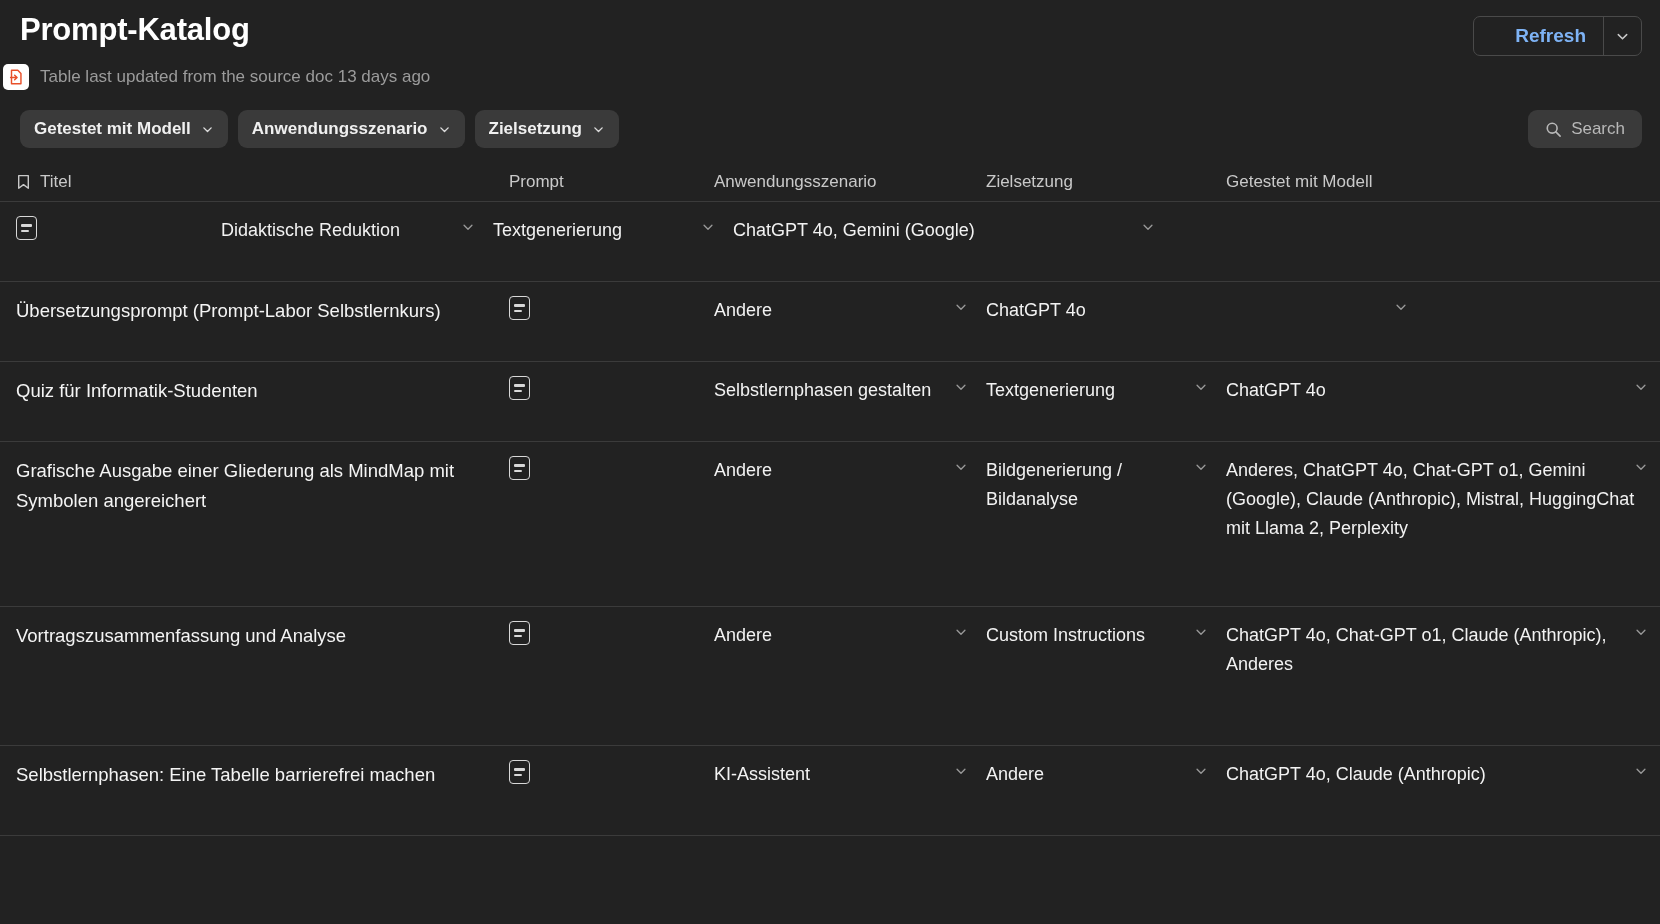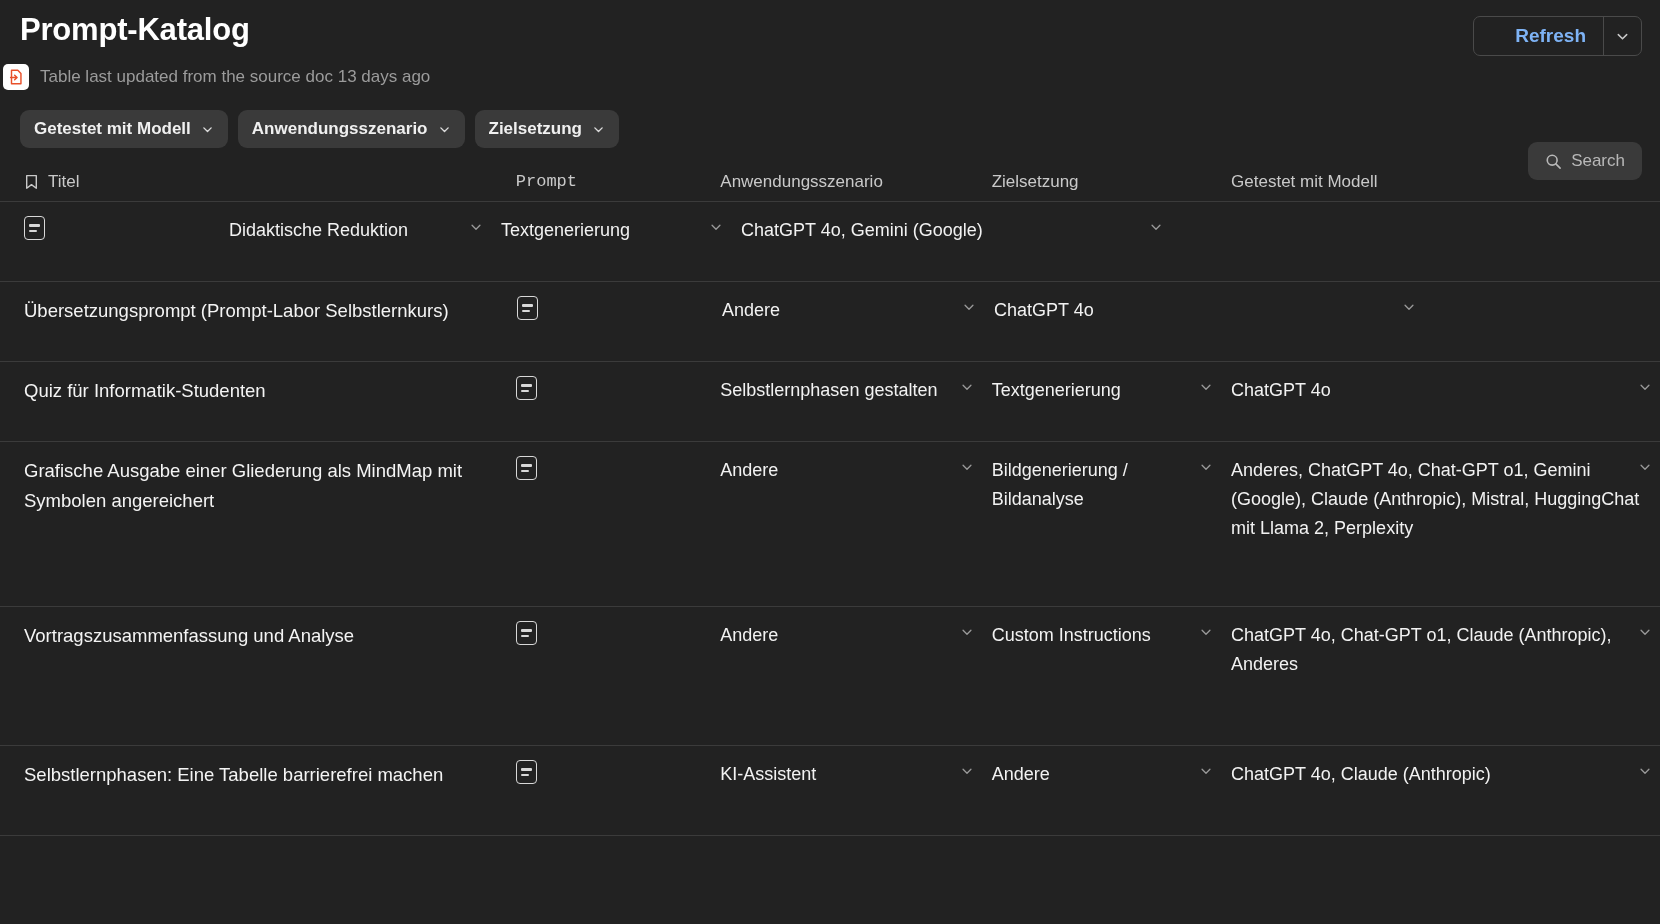--- a/index.html
+++ b/index.html
@@ -88,38 +88,37 @@
     position: absolute;
     right: 18px; top: 110px;
     background: #3a3a3a;
     border-radius: 9px;
     height: 38px;
     padding: 0 17px;
     display: flex; align-items: center; gap: 9px;
     font-size: 17px;
     color: #b8b8b8;
     cursor: pointer;
-    margin-top: 32px;
   }
 
   
   .table { position: absolute; left: 0; top: 162px; width: 1660px; }
-  .row { display: flex; width: 1660px; padding-left: 24px; }
+  .row { display: flex; width: 1660px; padding-left: 16px; }
   .hrow {
     height: 40px;
     align-items: center;
     border-bottom: 1px solid #3b3b3b;
   }
   .drow {
     border-bottom: 1px solid #3b3b3b;
     padding-top: 14px;
     padding-bottom: 12px;
   }
   .c-title  { width: 493px; padding-right: 14px; }
-  .c-prompt { width: 205px; font-family: Liberation Mono, monospace; }
+  .c-prompt { width: 205px; }
   .c-scen   { width: 272px; padding-right: 10px; position: relative; }
   .c-ziel   { width: 240px; padding-right: 10px; position: relative; }
   .c-modell { width: 430px; position: relative; }
 
   .hcell {
     font-size: 17px;
     color: #c9c9c9;
     display: flex; align-items: center; gap: 9px;
   }
   .cell-text {

